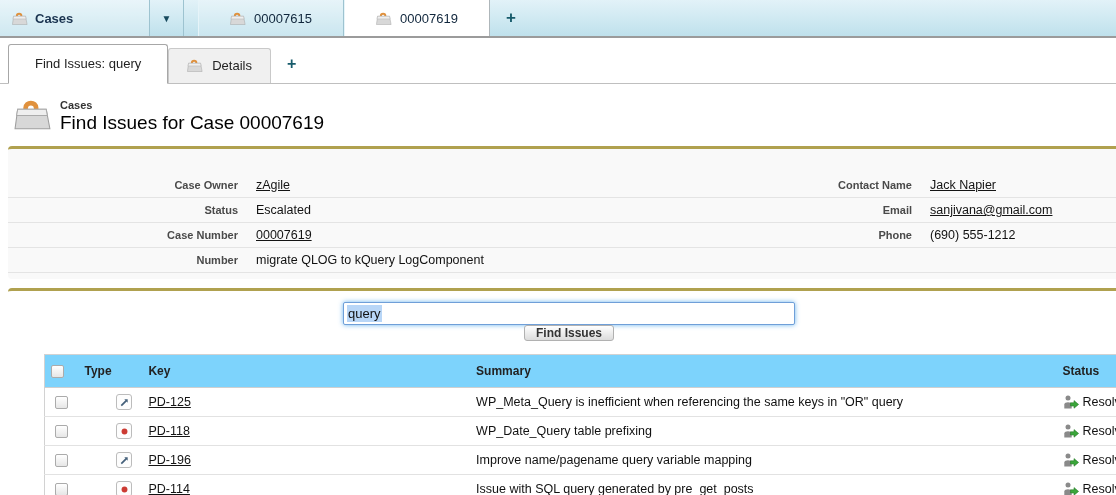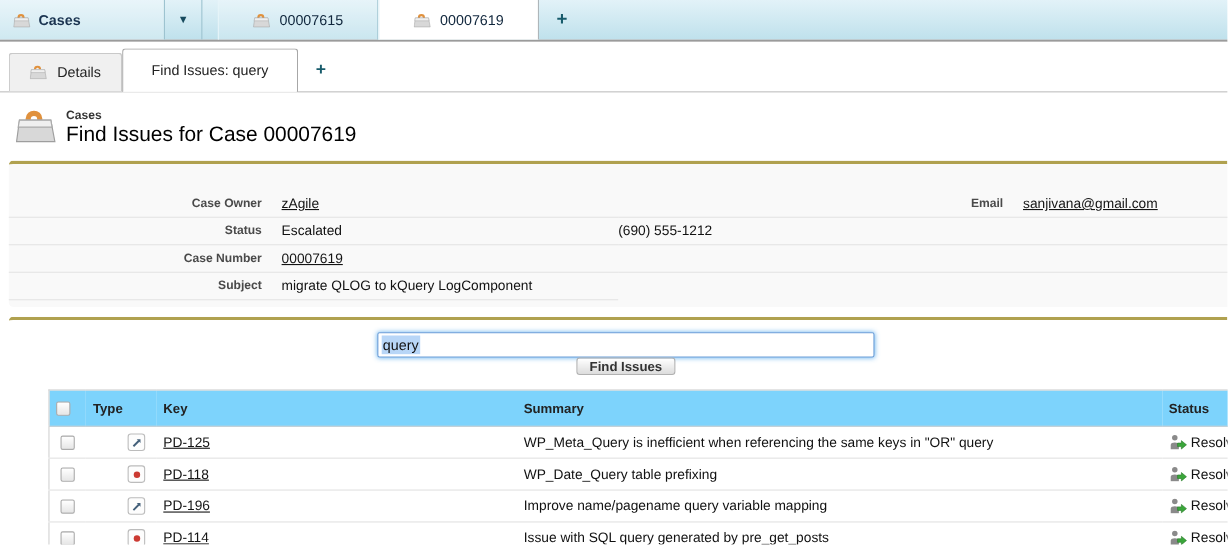--- a/index.html
+++ b/index.html
@@ -165,30 +165,30 @@
       <path d="M3.5 11 H30.5 L34 29.5 H1 Z" fill="#d8d8d8" stroke="#9e9e9e"></path>
       <path d="M3.5 11 H30.5 L31.6 17 H2.4 Z" fill="#efefef" stroke="#ababab"></path>
     </svg>
     <span>00007619</span>
   </div>
 
   <div class="add-tab">+</div>
 </div>
 
 <div class="subtab-bar">
+  <div class="subtab active">
+    <span>Find Issues: query</span>
+  </div>
   <div class="subtab">
     <svg class="icon16" viewBox="0 0 36 32">
       <path d="M11 10 C11 3.5 21 3.5 21 10" fill="none" stroke="#e0913d" stroke-width="4.5" stroke-linecap="round"></path>
       <path d="M3.5 11 H30.5 L34 29.5 H1 Z" fill="#d8d8d8" stroke="#9e9e9e"></path>
       <path d="M3.5 11 H30.5 L31.6 17 H2.4 Z" fill="#efefef" stroke="#ababab"></path>
     </svg>
     <span>Details</span>
-  </div>
-  <div class="subtab active">
-    <span>Find Issues: query</span>
   </div>
   <div class="subtab-add">+</div>
 </div>
 
 <div class="page-header">
   <svg class="icon36" viewBox="0 0 36 32">
     <path d="M11 10 C11 3.5 21 3.5 21 10" fill="none" stroke="#e0913d" stroke-width="4.5" stroke-linecap="round"></path>
     <path d="M3.5 11 H30.5 L34 29.5 H1 Z" fill="#d8d8d8" stroke="#9e9e9e"></path>
     <path d="M3.5 11 H30.5 L31.6 17 H2.4 Z" fill="#efefef" stroke="#ababab"></path>
   </svg>
@@ -207,30 +207,35 @@
       </div>
       <div class="drow">
         <span class="dlabel">Status</span>
         <span class="dvalue">Escalated</span>
       </div>
       <div class="drow">
         <span class="dlabel">Case Number</span>
         <span class="dvalue lnk">00007619</span>
       </div>
       <div class="drow">
-        <span class="dlabel">Subject</span>
+        <span class="dlabel">Number</span>
         <span class="dvalue">migrate QLOG to kQuery LogComponent</span>
       </div>
     </div>
     <div class="detail-col right">
       <div class="drow">
+        <span class="dlabel">Contact Name</span>
+        <span class="dvalue lnk">Jack Napier</span>
+      </div>
+      <div class="drow">
         <span class="dlabel">Email</span>
         <span class="dvalue lnk">sanjivana@gmail.com</span>
       </div>
       <div class="drow">
+        <span class="dlabel">Phone</span>
         <span class="dvalue">(690) 555-1212</span>
       </div>
       <div class="drow"></div>
     </div>
   </div>
 </div>
 
 <div class="section search-section">
   <div class="search-row">
     <div class="search-input">

